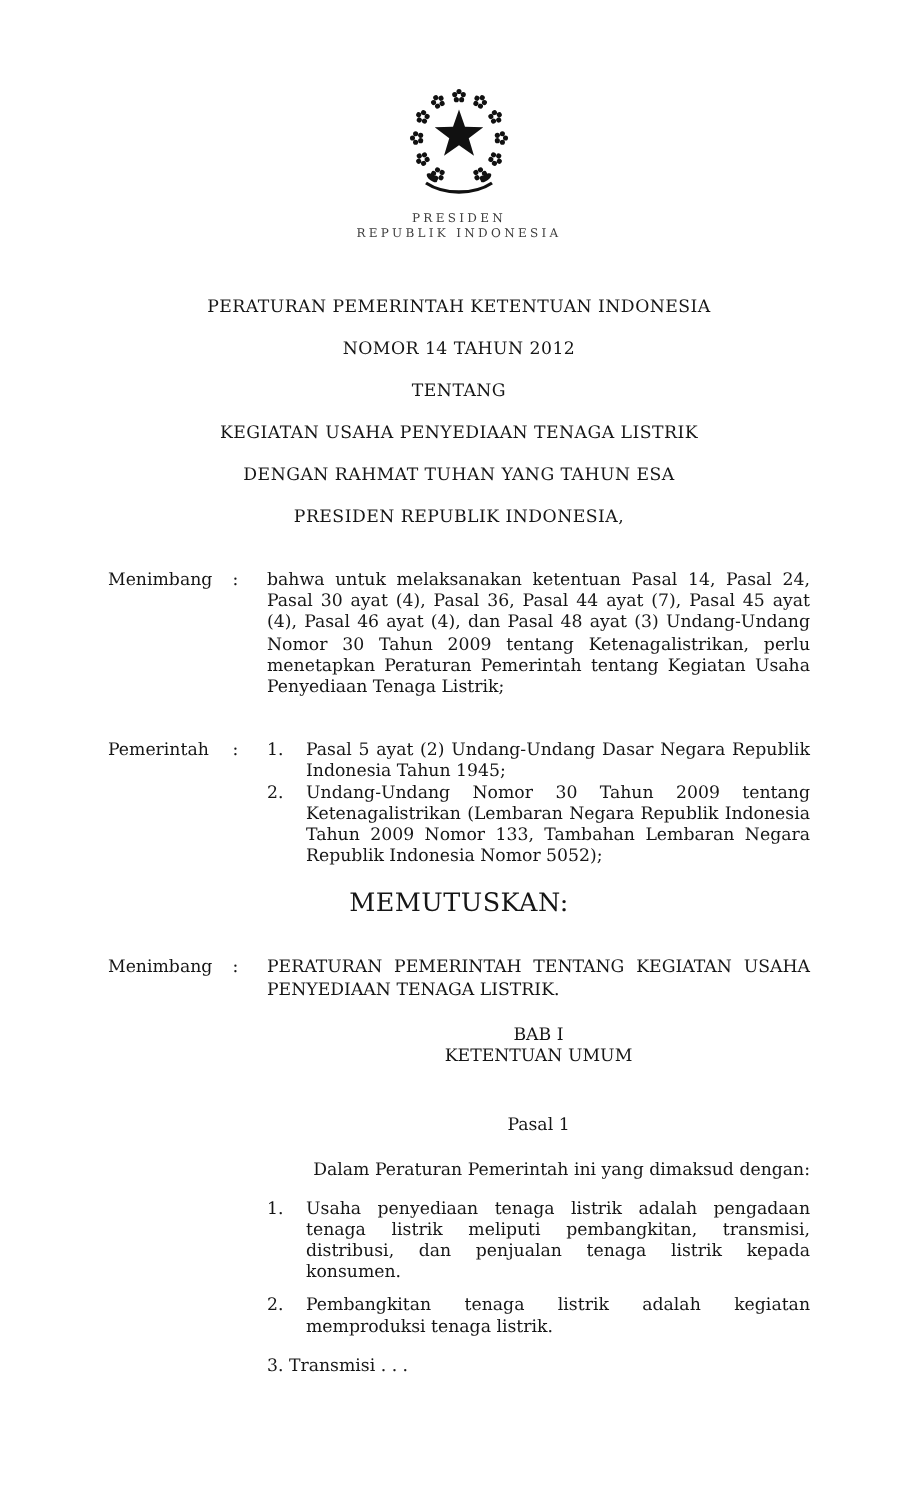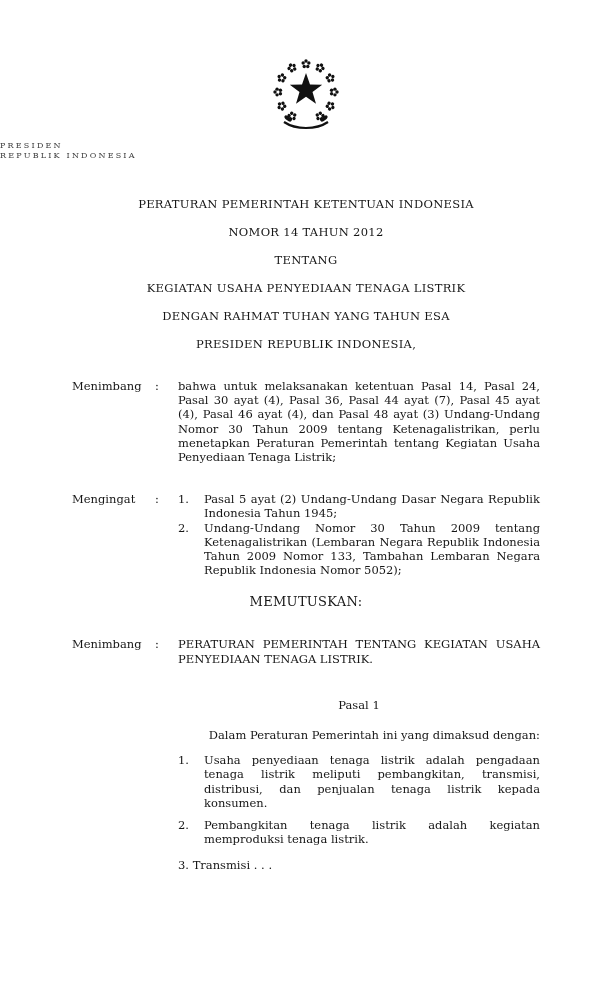--- a/index.html
+++ b/index.html
@@ -6,21 +6,21 @@
   html, body { background: #ffffff; }
   .page {
     position: relative;
     width: 612px;
     height: 1008px;
     background: #ffffff;
     font-family: "DejaVu Serif", serif;
     color: #161616;
     overflow: hidden;
   }
-  .seal { padding-top: 50px; }
+  .seal { text-align: center; padding-top: 50px; }
   .seal svg { display: block; margin: 0 auto; }
   .seal-text {
     font-size: 8px;
     letter-spacing: 2.2px;
     color: #3c3c3c;
     line-height: 10px;
   }
   .seal-text.first { margin-top: 5px; }
   .content { padding: 0 72px; }
   .title-block { margin-top: 36px; }
@@ -40,21 +40,21 @@
   }
   .clause .body { text-align: justify; }
   .num-item {
     display: grid;
     grid-template-columns: 26px 1fr;
     font-size: 11.5px;
     line-height: 14.2px;
   }
   .num-item .txt { text-align: justify; }
   .heading-center {
-    font-size: 13px;
+    font-size: 17px;
     line-height: 14px;
     text-align: center;
     margin-top: 18px;
     letter-spacing: 0.3px;
   }
   .text-col { margin-left: 106px; font-size: 11.5px; line-height: 14.2px; }
   .text-col .center { text-align: center; }
   .bab-block { margin-top: 16px; }
   .pasal-line { margin-top: 32px; margin-bottom: 16px; }
   .para { margin-bottom: 11px; text-align: right; }
@@ -112,21 +112,21 @@
       <div class="title-line">PRESIDEN REPUBLIK INDONESIA,</div>
     </div>
 
     <div class="clause">
       <div class="label">Menimbang</div>
       <div class="sep">:</div>
       <div class="body">bahwa untuk melaksanakan ketentuan Pasal 14, Pasal 24, Pasal 30 ayat (4), Pasal 36, Pasal 44 ayat (7), Pasal 45 ayat (4), Pasal 46 ayat (4), dan Pasal 48 ayat (3) Undang-Undang Nomor 30 Tahun 2009 tentang Ketenagalistrikan, perlu menetapkan Peraturan Pemerintah tentang Kegiatan Usaha Penyediaan Tenaga Listrik;</div>
     </div>
 
     <div class="clause">
-      <div class="label">Mengingat</div>
+      <div class="label">Pemerintah</div>
       <div class="sep">:</div>
       <div>
         <div class="num-item">
           <div class="num">1.</div>
           <div class="txt">Pasal 5 ayat (2) Undang-Undang Dasar Negara Republik Indonesia Tahun 1945;</div>
         </div>
         <div class="num-item">
           <div class="num">2.</div>
           <div class="txt">Undang-Undang Nomor 30 Tahun 2009 tentang Ketenagalistrikan (Lembaran Negara Republik Indonesia Tahun 2009 Nomor 133, Tambahan Lembaran Negara Republik Indonesia Nomor 5052);</div>
         </div>
@@ -135,20 +135,24 @@
 
     <div class="heading-center">MEMUTUSKAN:</div>
 
     <div class="clause">
       <div class="label">Menimbang</div>
       <div class="sep">:</div>
       <div class="body">PERATURAN PEMERINTAH TENTANG KEGIATAN USAHA PENYEDIAAN TENAGA LISTRIK.</div>
     </div>
 
     <div class="text-col">
+      <div class="bab-block">
+        <div class="center">BAB I</div>
+        <div class="center">KETENTUAN UMUM</div>
+      </div>
 
       <div class="center pasal-line">Pasal 1</div>
 
       <div class="para">Dalam Peraturan Pemerintah ini yang dimaksud dengan:</div>
 
       <div class="num-item def-item">
         <div class="num">1.</div>
         <div class="txt">Usaha penyediaan tenaga listrik adalah pengadaan tenaga listrik meliputi pembangkitan, transmisi, distribusi, dan penjualan tenaga listrik kepada konsumen.</div>
       </div>
       <div class="num-item def-item">

